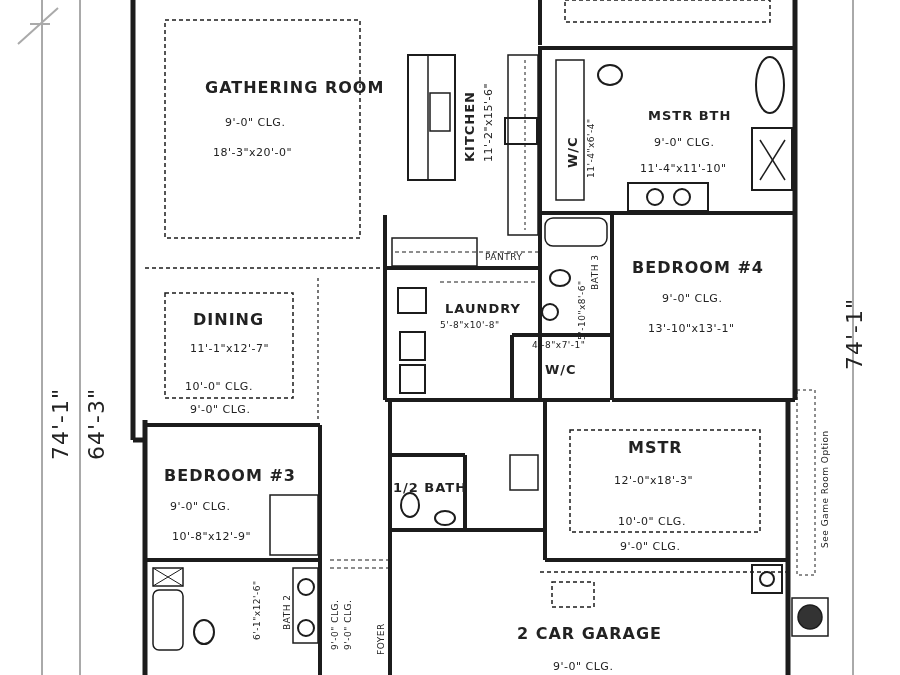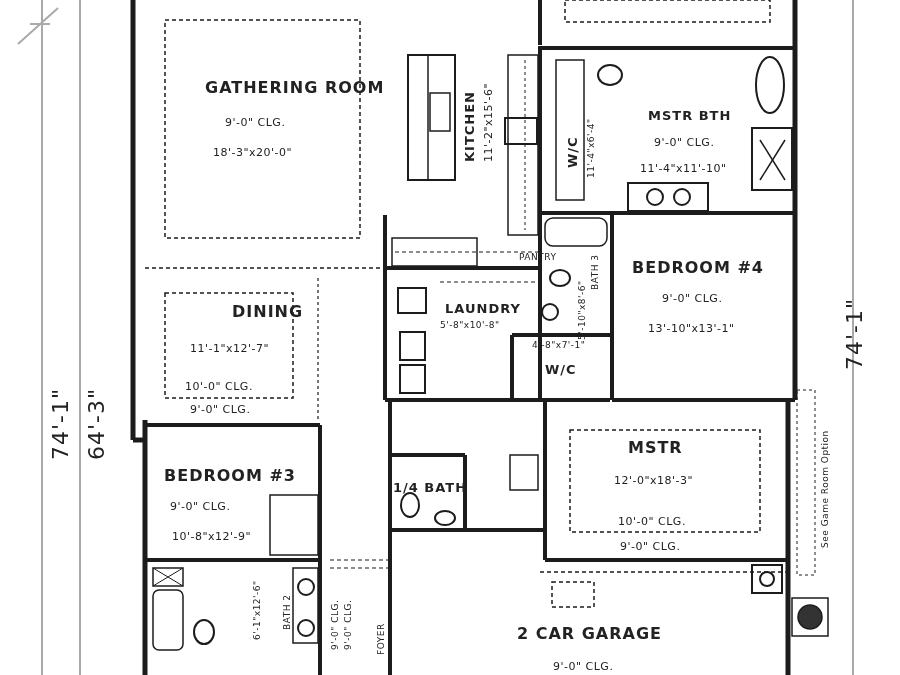--- a/index.html
+++ b/index.html
@@ -131,41 +131,41 @@
 
 <div class="lbl name-sm vert" style="left:462px; top:162px; transform:rotate(-90deg);">KITCHEN</div>
 <div class="lbl dim vert" style="left:482px; top:162px; transform:rotate(-90deg);">11'-2"x15'-6"</div>
 
 <div class="lbl name-sm" style="left:648px; top:108px;">MSTR BTH</div>
 <div class="lbl dim" style="left:654px; top:136px;">9'-0" CLG.</div>
 <div class="lbl dim" style="left:640px; top:162px;">11'-4"x11'-10"</div>
 <div class="lbl name-sm vert" style="left:565px; top:168px; transform:rotate(-90deg);">W/C</div>
 <div class="lbl tiny vert" style="left:586px; top:178px; transform:rotate(-90deg);">11'-4"x6'-4"</div>
 
-<div class="lbl tiny" style="left:485px; top:252px;margin-left:34px;">PANTRY</div>
+<div class="lbl tiny" style="left:485px; top:252px;">PANTRY</div>
 
 <div class="lbl name-sm" style="left:445px; top:301px;">LAUNDRY</div>
 <div class="lbl tiny" style="left:440px; top:320px;">5'-8"x10'-8"</div>
 
 <div class="lbl name" style="left:632px; top:258px;text-align:right;">BEDROOM #4</div>
 <div class="lbl dim" style="left:662px; top:292px;">9'-0" CLG.</div>
 <div class="lbl dim" style="left:648px; top:322px;">13'-10"x13'-1"</div>
 
 <div class="lbl tiny vert" style="left:590px; top:290px; transform:rotate(-90deg);">BATH 3</div>
 <div class="lbl tiny vert" style="left:577px; top:340px; transform:rotate(-90deg);">5'-10"x8'-6"</div>
 
 <div class="lbl tiny" style="left:532px; top:340px;">4'-8"x7'-1"</div>
 <div class="lbl name-sm" style="left:545px; top:362px;">W/C</div>
 
-<div class="lbl name" style="left:193px; top:302px;margin-left:39px;">DINING</div>
+<div class="lbl name" style="left:193px; top:310px;">DINING</div>
 <div class="lbl dim" style="left:190px; top:342px;">11'-1"x12'-7"</div>
 <div class="lbl dim" style="left:185px; top:380px;">10'-0" CLG.</div>
 <div class="lbl dim" style="left:190px; top:403px;">9'-0" CLG.</div>
 
-<div class="lbl name-sm" style="left:393px; top:480px;">1/4 BATH</div>
+<div class="lbl name-sm" style="left:393px; top:480px;">1/2 BATH</div>
 
 <div class="lbl name" style="left:628px; top:438px;">MSTR</div>
 <div class="lbl dim" style="left:614px; top:474px;">12'-0"x18'-3"</div>
 <div class="lbl dim" style="left:618px; top:515px;">10'-0" CLG.</div>
 <div class="lbl dim" style="left:620px; top:540px;">9'-0" CLG.</div>
 
 <div class="lbl tiny vert" style="left:820px; top:548px; transform:rotate(-90deg);">See Game Room Option</div>
 
 <div class="lbl name" style="left:164px; top:466px;">BEDROOM #3</div>
 <div class="lbl dim" style="left:170px; top:500px;">9'-0" CLG.</div>

